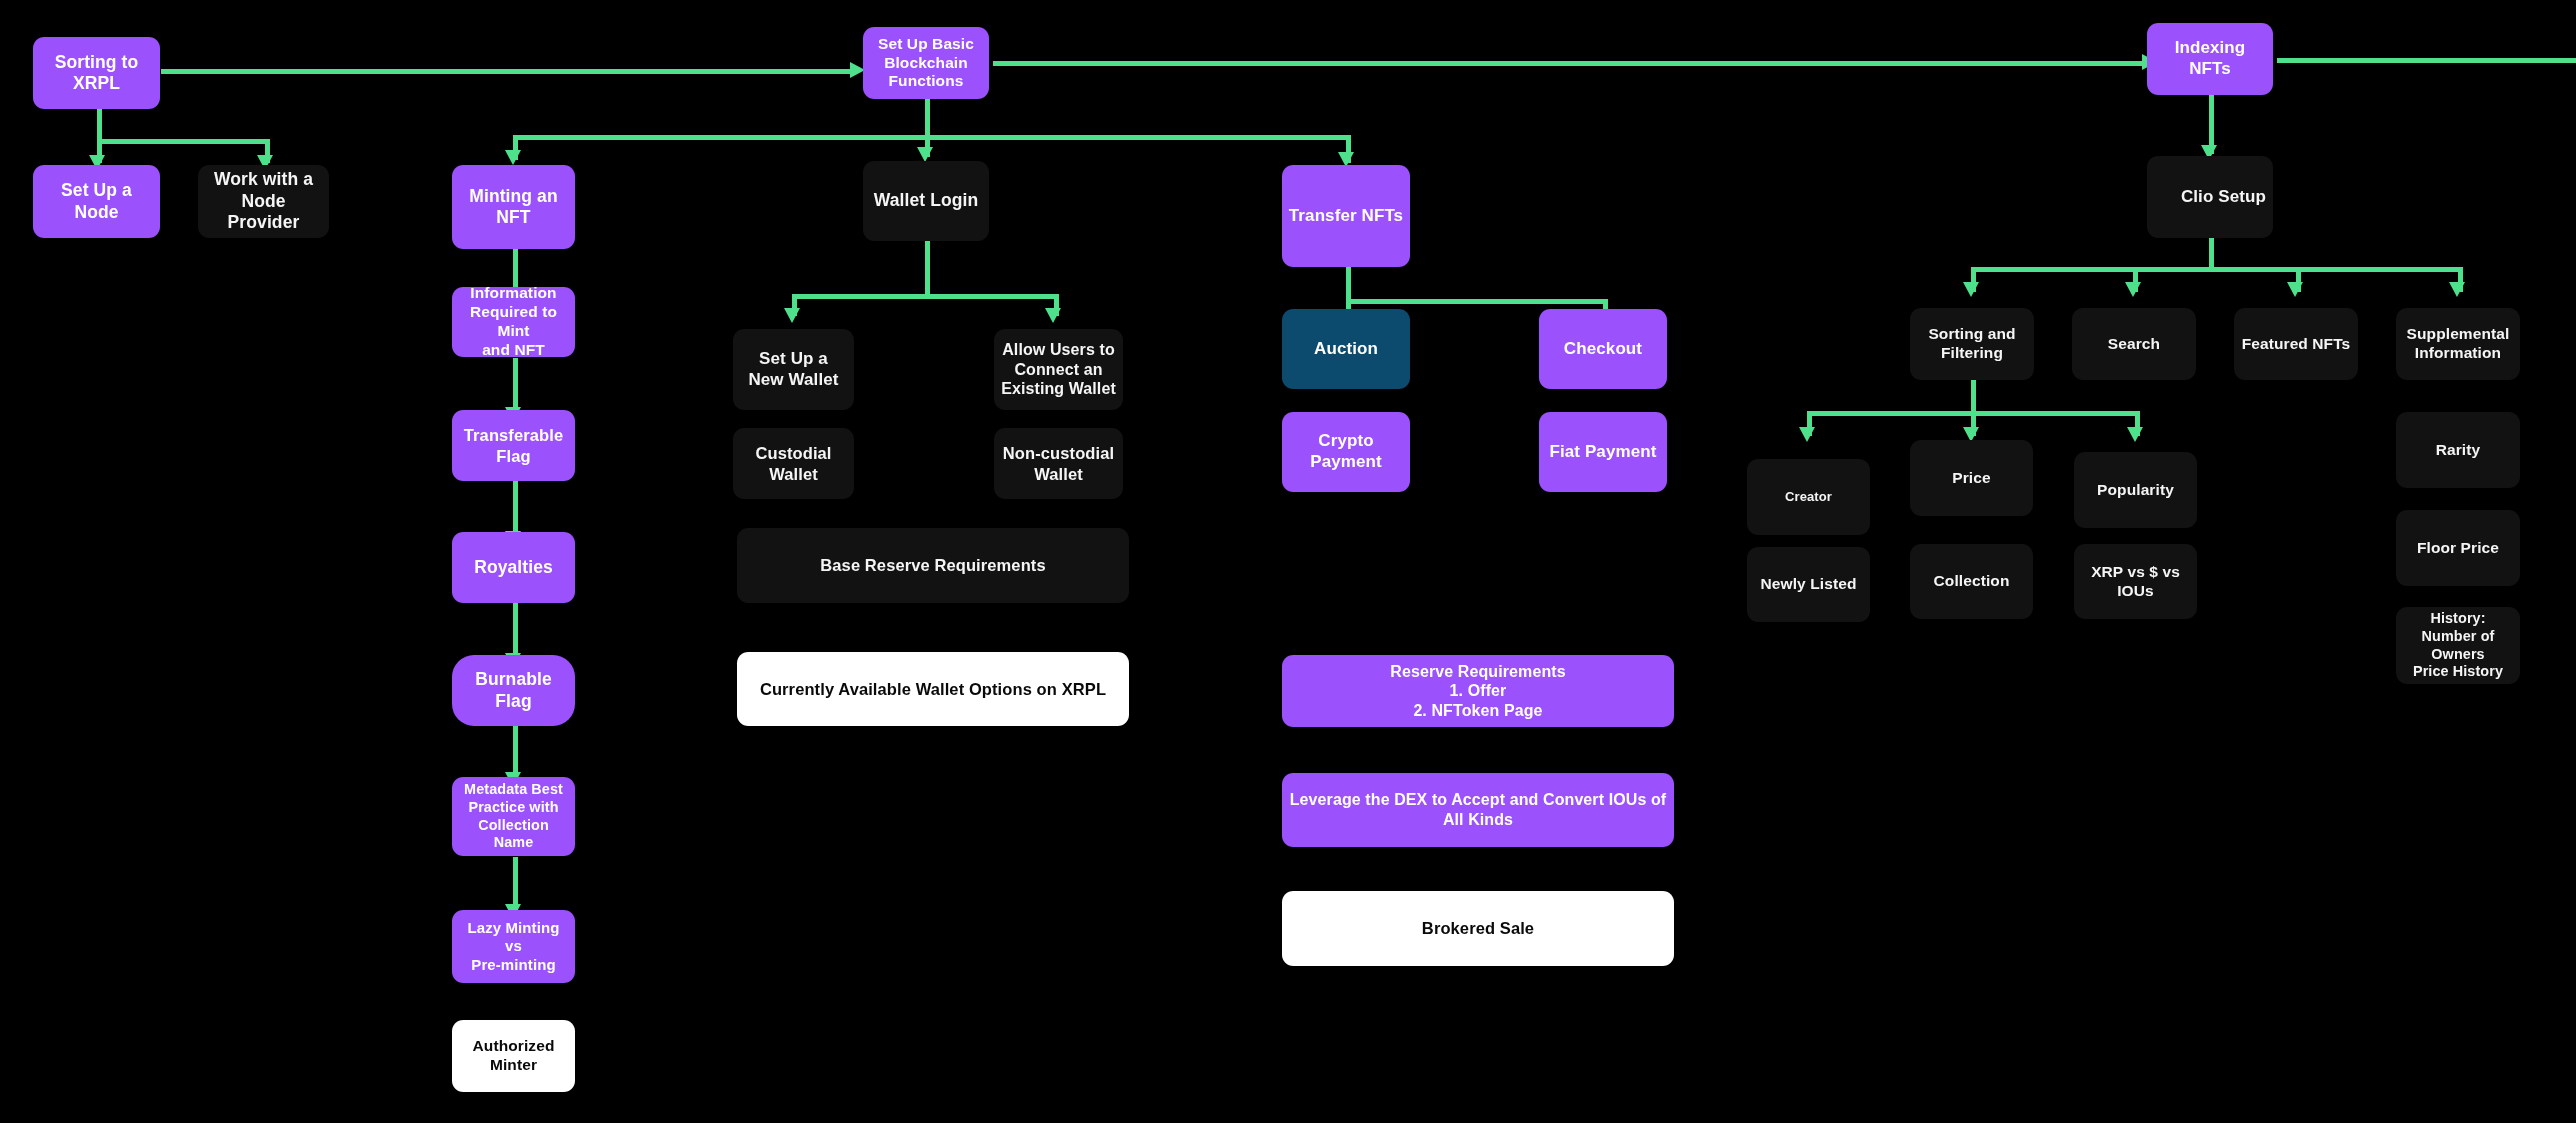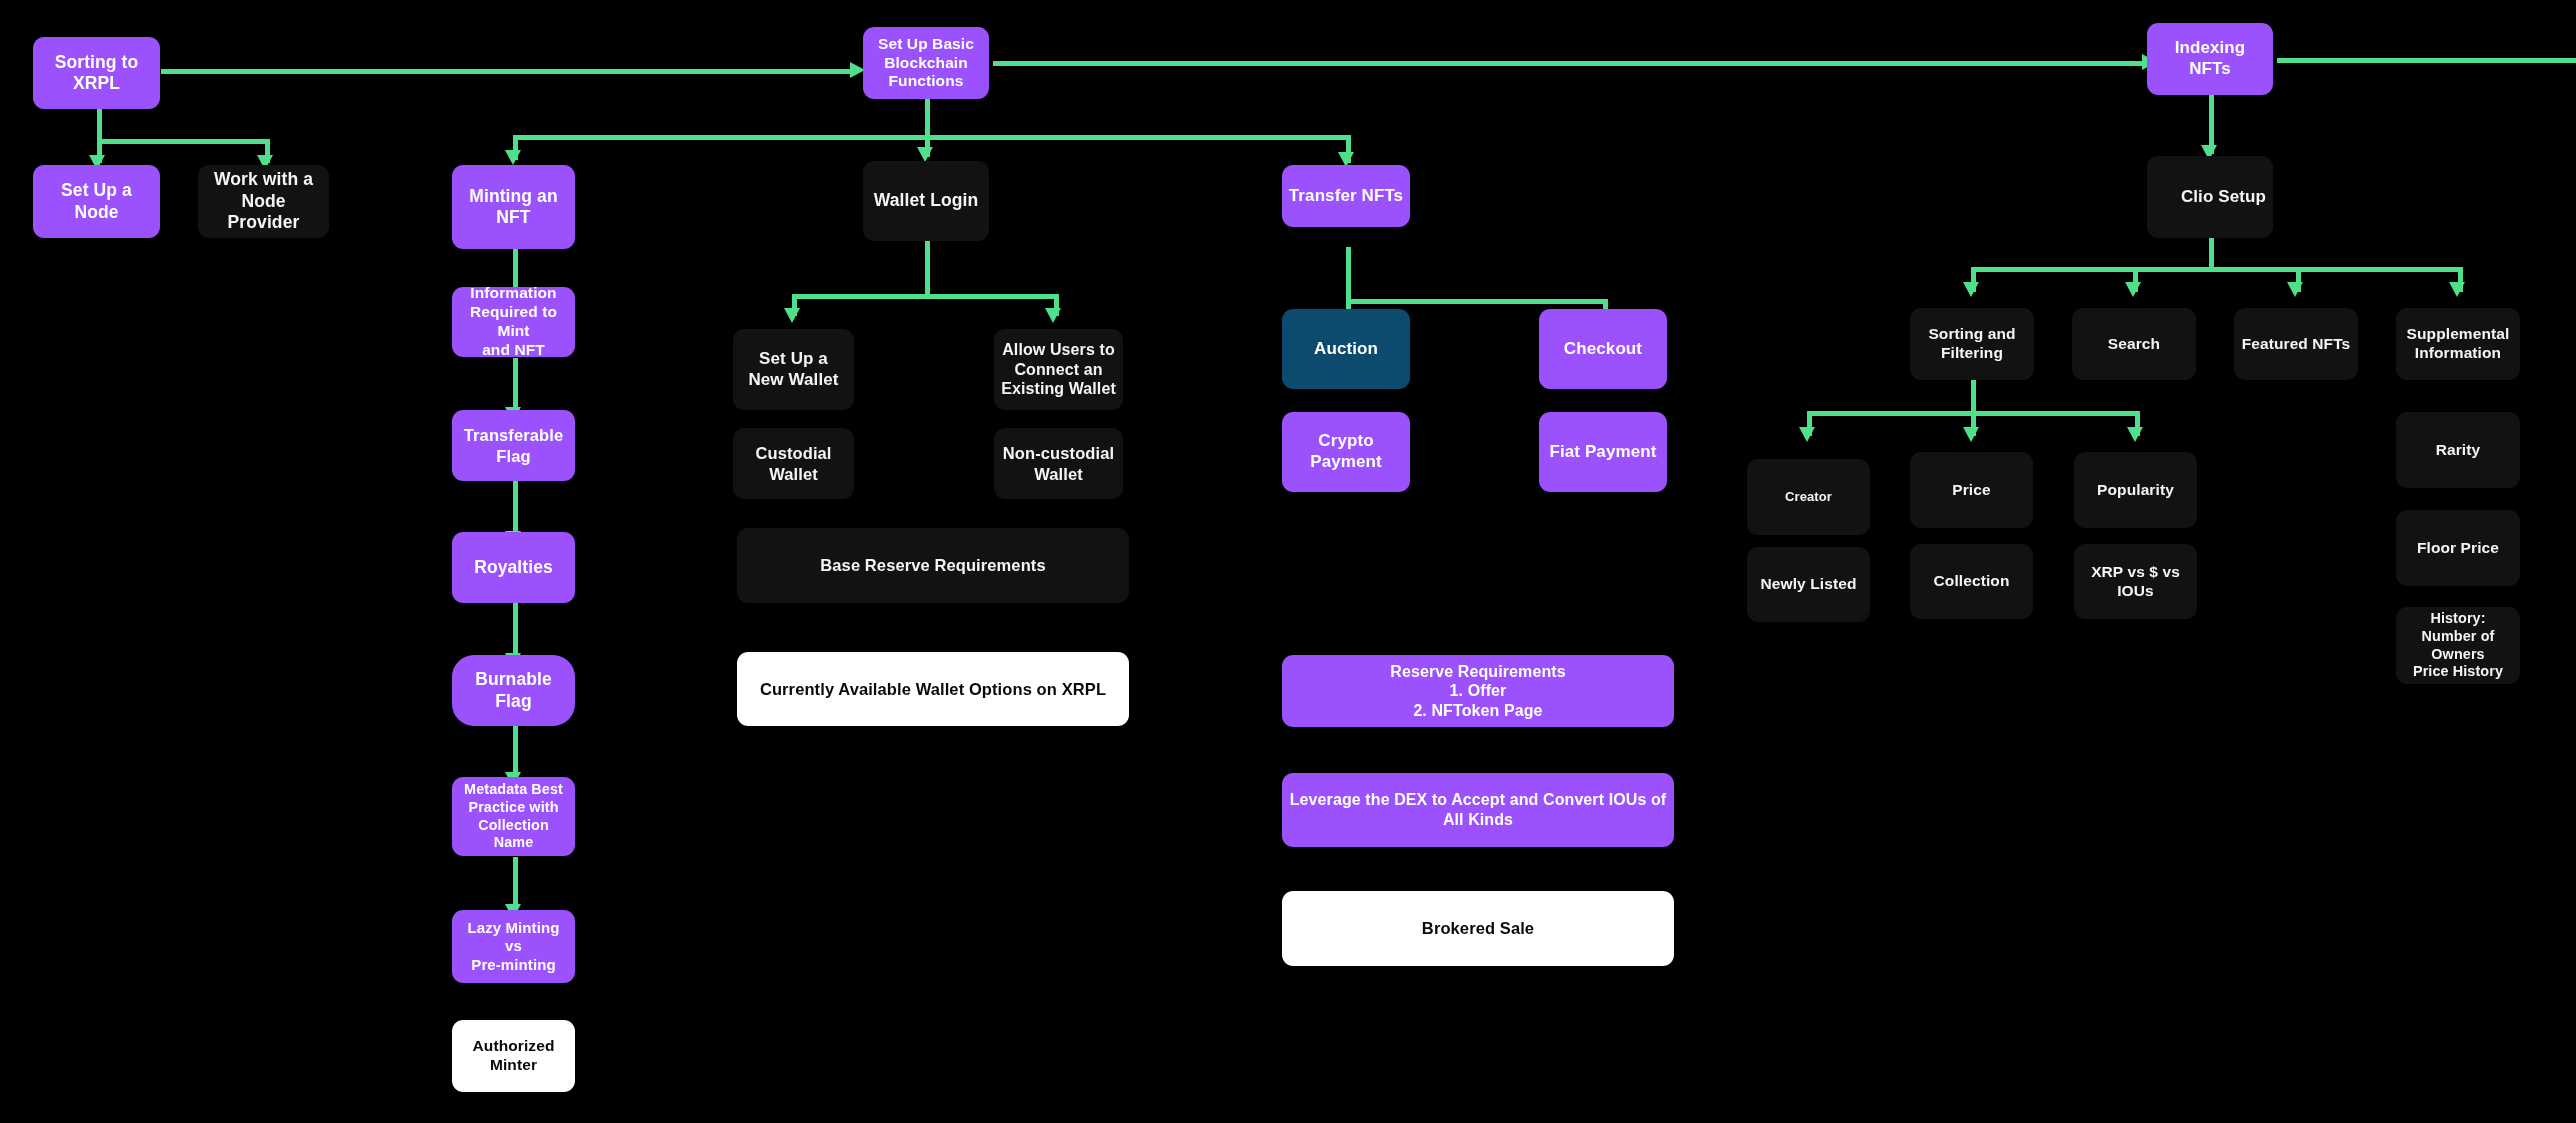--- a/index.html
+++ b/index.html
@@ -219,21 +219,21 @@
   </div>
 
   <div class="node dark" style="left: 737px; top: 528px; width: 392px; height: 75px; font-size: 16.5px; background: rgb(18, 18, 18);">
     <span class="lbl">Base Reserve Requirements</span>
   </div>
 
   <div class="node white" style="left: 737px; top: 652px; width: 392px; height: 74px; font-size: 16.5px; background: rgb(255, 255, 255);">
     <span class="lbl">Currently Available Wallet Options on XRPL</span>
   </div>
 
-  <div class="node purple" style="left: 1282px; top: 165px; width: 128px; height: 62px; font-size: 17px; background: rgb(155, 81, 252);">
+  <div class="node purple" style="left: 1282px; top: 165px; width: 128px; height: 102px; font-size: 17px; background: rgb(155, 81, 252);">
     <span class="lbl">Transfer NFTs</span>
   </div>
 
   <div class="node purple" style="left: 1282px; top: 309px; width: 128px; height: 80px; font-size: 17px; background: #0c4a6e;">
     <span class="lbl">Auction</span>
   </div>
 
   <div class="node purple" style="left: 1539px; top: 309px; width: 128px; height: 80px; font-size: 17px; background: rgb(155, 81, 252);">
     <span class="lbl">Checkout</span>
   </div>
@@ -284,21 +284,21 @@
 
   <div class="node dark" style="left: 2396px; top: 308px; width: 124px; height: 72px; font-size: 15.5px; background: rgb(18, 18, 18);">
     <span class="lbl">Supplemental
 Information</span>
   </div>
 
   <div class="node dark" style="left: 1747px; top: 459px; width: 123px; height: 76px; font-size: 13px; background: rgb(18, 18, 18);">
     <span class="lbl">Creator</span>
   </div>
 
-  <div class="node dark" style="left: 1910px; top: 452px; width: 123px; height: 76px; font-size: 15.5px; background: rgb(18, 18, 18);">
+  <div class="node dark" style="left: 1910px; top: 440px; width: 123px; height: 76px; font-size: 15.5px; background: rgb(18, 18, 18);">
     <span class="lbl">Price</span>
   </div>
 
   <div class="node dark" style="left: 2074px; top: 452px; width: 123px; height: 76px; font-size: 15.5px; background: rgb(18, 18, 18);">
     <span class="lbl">Popularity</span>
   </div>
 
   <div class="node dark" style="left: 2396px; top: 412px; width: 124px; height: 76px; font-size: 15.5px; background: rgb(18, 18, 18);">
     <span class="lbl">Rarity</span>
   </div>

